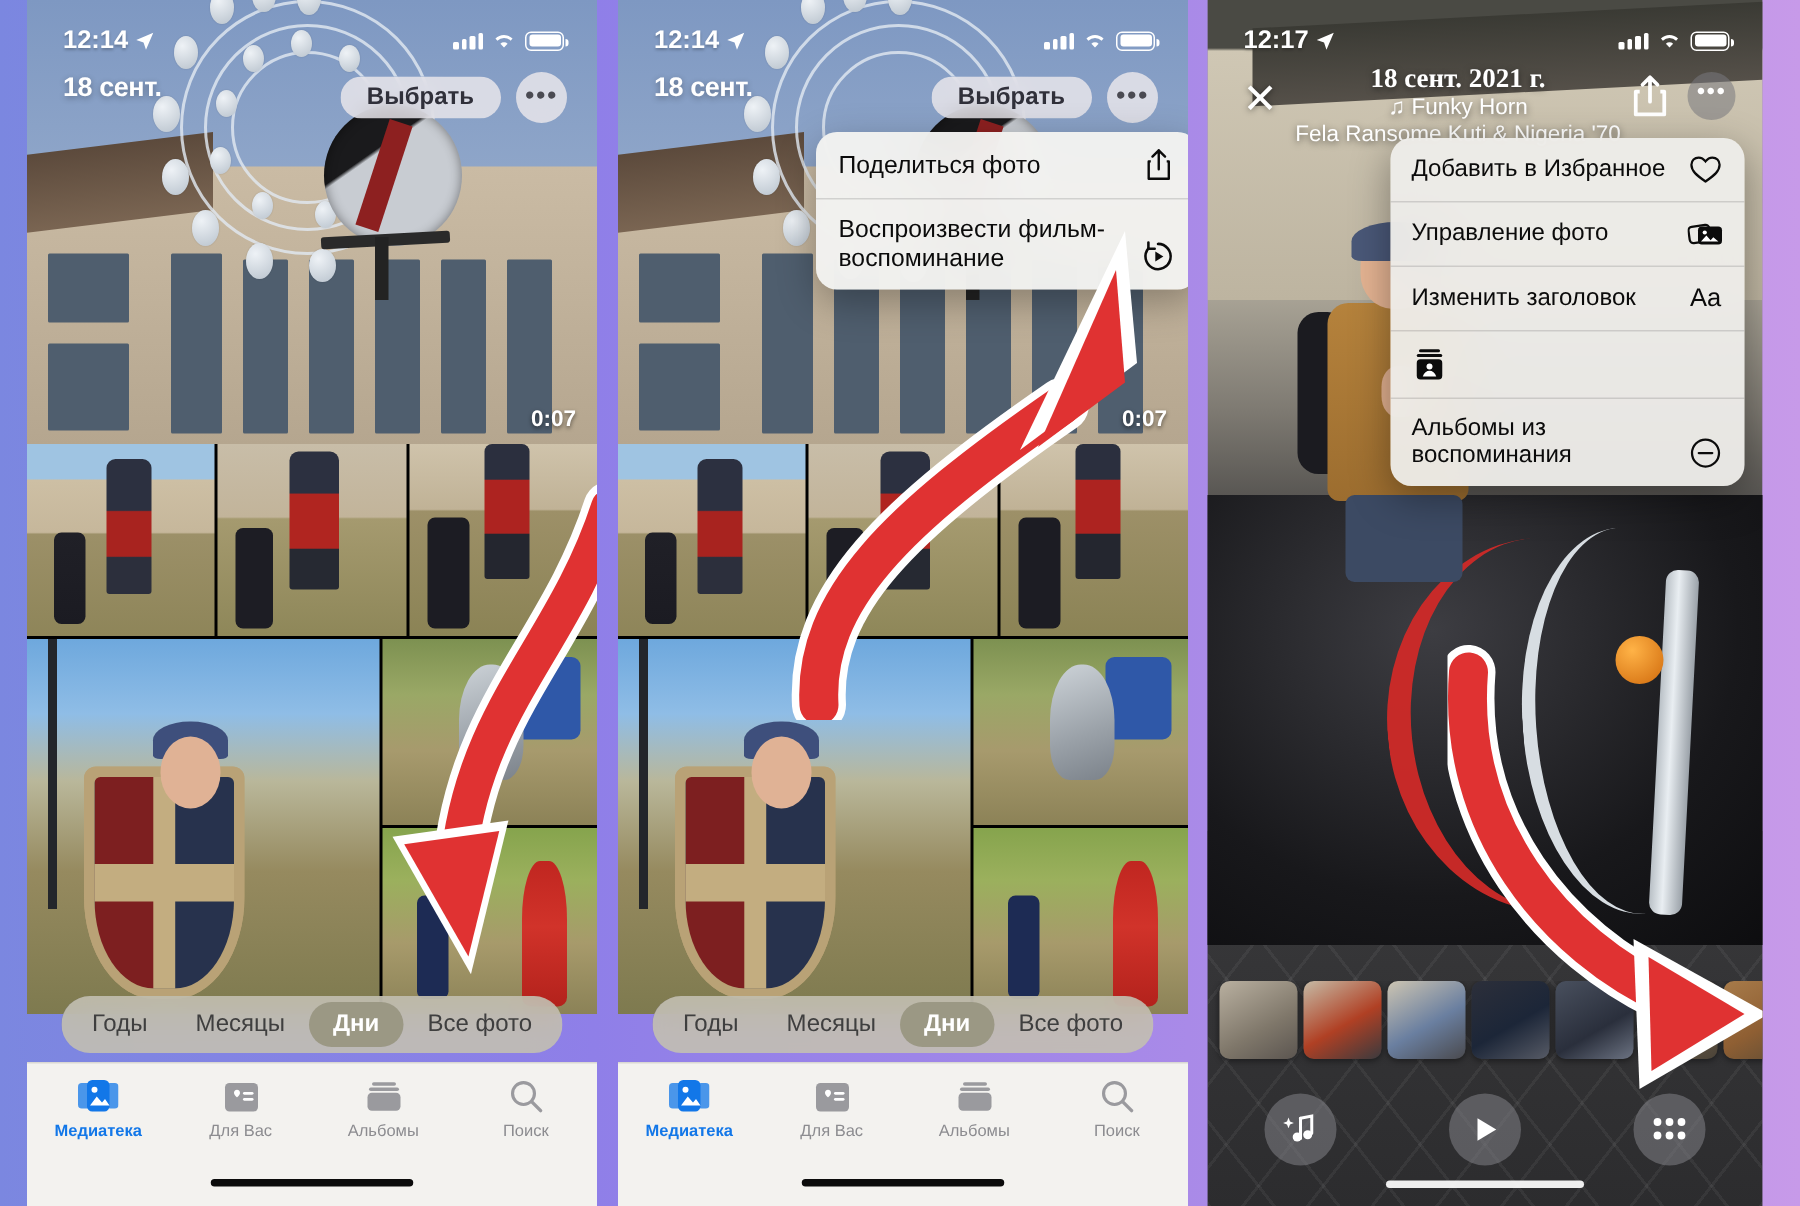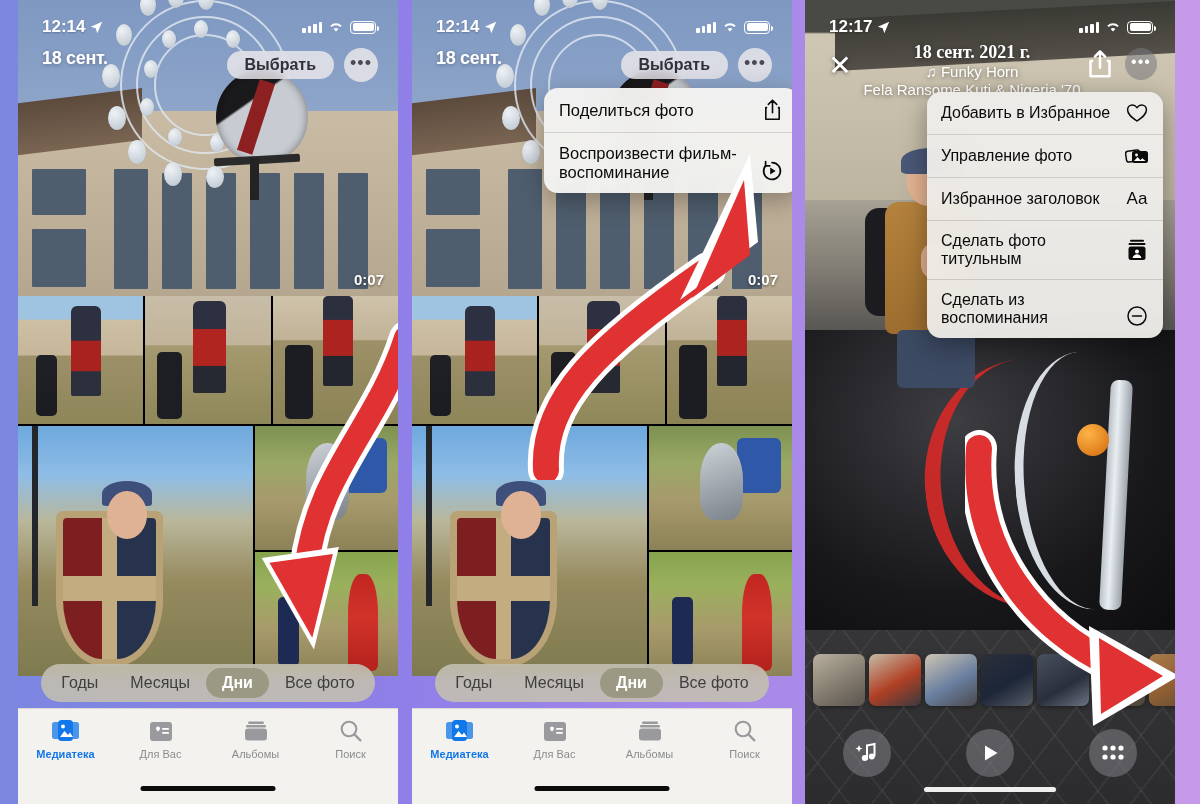--- a/index.html
+++ b/index.html
@@ -718,37 +718,36 @@
         <span class="ci-ic">
           <svg width="24" height="20" viewBox="0 0 24 20">
             <rect x="1" y="4.5" width="14" height="11" rx="2.5" fill="none" stroke="#0b0b0b" stroke-width="1.5" transform="rotate(-8 8 10)"></rect>
             <rect x="7" y="5" width="16" height="12" rx="2.5" fill="#0b0b0b"></rect>
             <circle cx="11.5" cy="9" r="1.4" fill="#fff"></circle>
             <path d="M9 15l3.6-4 2.8 3.2 1.8-2 3.4 2.8z" fill="#fff"></path>
           </svg>
         </span>
       </div>
       <div class="ctxitem">
-        <span>Избранное заголовок</span>
+        <span>Изменить заголовок</span>
         <span class="ci-ic" style="font-size:17px;color:#0b0b0b">Aa</span>
       </div>
       <div class="ctxitem">
-        <span>Сделать фото титульным</span>
         <span class="ci-ic">
           <svg width="20" height="22" viewBox="0 0 20 22">
             <rect x="3" y="0.8" width="14" height="2" rx="1" fill="#0b0b0b"></rect>
             <rect x="1.5" y="4" width="17" height="2" rx="1" fill="#0b0b0b"></rect>
             <rect x="1.5" y="7.5" width="17" height="13.5" rx="2.5" fill="#0b0b0b"></rect>
             <circle cx="10" cy="12.4" r="2" fill="#fff"></circle>
             <path d="M5.5 19c.8-2.6 2.6-3.8 4.5-3.8s3.7 1.2 4.5 3.8z" fill="#fff"></path>
           </svg>
         </span>
       </div>
       <div class="ctxitem">
-        <span>Сделать из воспоминания</span>
+        <span>Альбомы из воспоминания</span>
         <span class="ci-ic">
           <svg width="22" height="22" viewBox="0 0 22 22">
             <circle cx="11" cy="11" r="9" fill="none" stroke="#0b0b0b" stroke-width="1.5"></circle>
             <line x1="6.5" y1="11" x2="15.5" y2="11" stroke="#0b0b0b" stroke-width="1.5" stroke-linecap="round"></line>
           </svg>
         </span>
       </div>
     </div>
 
     <div class="filmstrip">

